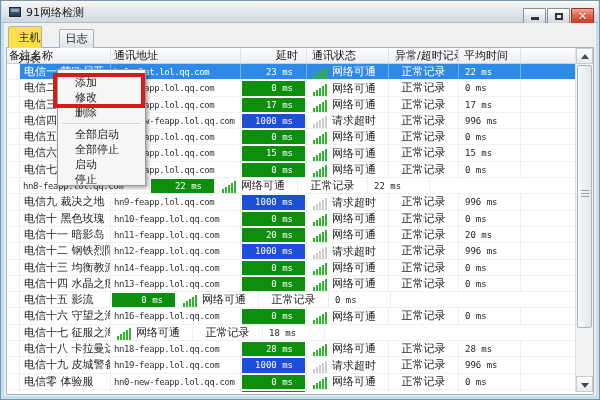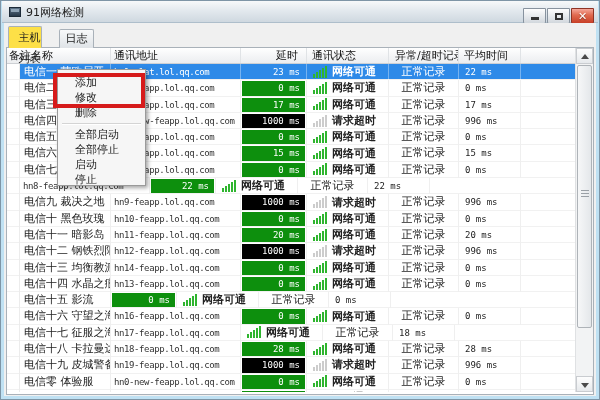--- a/index.html
+++ b/index.html
@@ -46,25 +46,25 @@
   .ghead .hc{box-sizing:border-box;border-right:1px solid #e0e3e6;line-height:15px;
     white-space:nowrap;overflow:hidden;font-size:11px;color:#111;}
   .rows{position:absolute;left:0;right:0;top:16px;bottom:0;overflow:hidden;}
   .row{display:flex;height:16.3px;box-shadow:inset 0 -1px #f1f1f1;position:relative;background:#fff;}
   .row .c{box-sizing:border-box;border-right:1px solid #efefef;line-height:16px;
     white-space:nowrap;overflow:hidden;font-size:11px;color:#222;}
   .c.gut{width:13px;border-right:1px solid #ececec;}
   .c.name{width:91px;padding-left:4px;}
   .c.addr{width:130px;padding-left:3px;font-family:"DejaVu Sans Mono","Liberation Mono",monospace;font-size:9px;letter-spacing:-0.4px;color:#333;}
   .c.delay{width:66px;padding:1px;}
-  .delaybox{height:14.3px;line-height:14px;text-align:right;padding-right:5px;color:#fff;
+  .delaybox{height:14.3px;line-height:14px;text-align:right;padding-right:12px;color:#fff;
     font-family:"DejaVu Sans Mono","Liberation Mono",monospace;font-size:9px;}
   .ok .delaybox{background:#0d8f0d;}
-  .timeout .delaybox{background:#000000;}
-  .c.status{width:82px;padding-left:2px;display:flex;align-items:center;font-weight:bold;}
+  .timeout .delaybox{background:#1d4ed8;}
+  .c.status{width:82px;padding-left:2px;display:flex;align-items:flex-end;}
   .c.record{width:70px;text-align:center;}
   .c.avg{width:62px;padding-left:6px;font-family:"DejaVu Sans Mono","Liberation Mono",monospace;font-size:9px;color:#222;}
   .c.fill{width:57px;border-right:none;}
   
   .row.sel{background:linear-gradient(90deg,#fff 0,#fff 13px,#2e8ae8 13px,#2e8ae8 100%);}
   .row.sel .c{color:#fff;box-shadow:none;}
   .row.sel .c.addr{color:#fff;}
   .row.sel .c.avg{color:#fff;}
   .row.sel .delaybox{background:transparent;}
   .row.sel .c{border-right-color:rgba(255,255,255,.35);}
@@ -472,21 +472,20 @@
               </span>
               <span>网络可通</span>
             </div>
             <div class="c record">正常记录</div>
             <div class="c avg">0 ms</div>
             <div class="c fill"></div>
           </div>
           <div class="row ok">
             <div class="c gut"></div>
             <div class="c name">电信十七 征服之海</div>
-            <div class="c addr">hn17-feapp.lol.qq.com</div>
             <div class="c status">
               <span class="bars">
                 <i></i>
                 <i></i>
                 <i></i>
                 <i></i>
                 <i></i>
               </span>
               <span>网络可通</span>
             </div>

